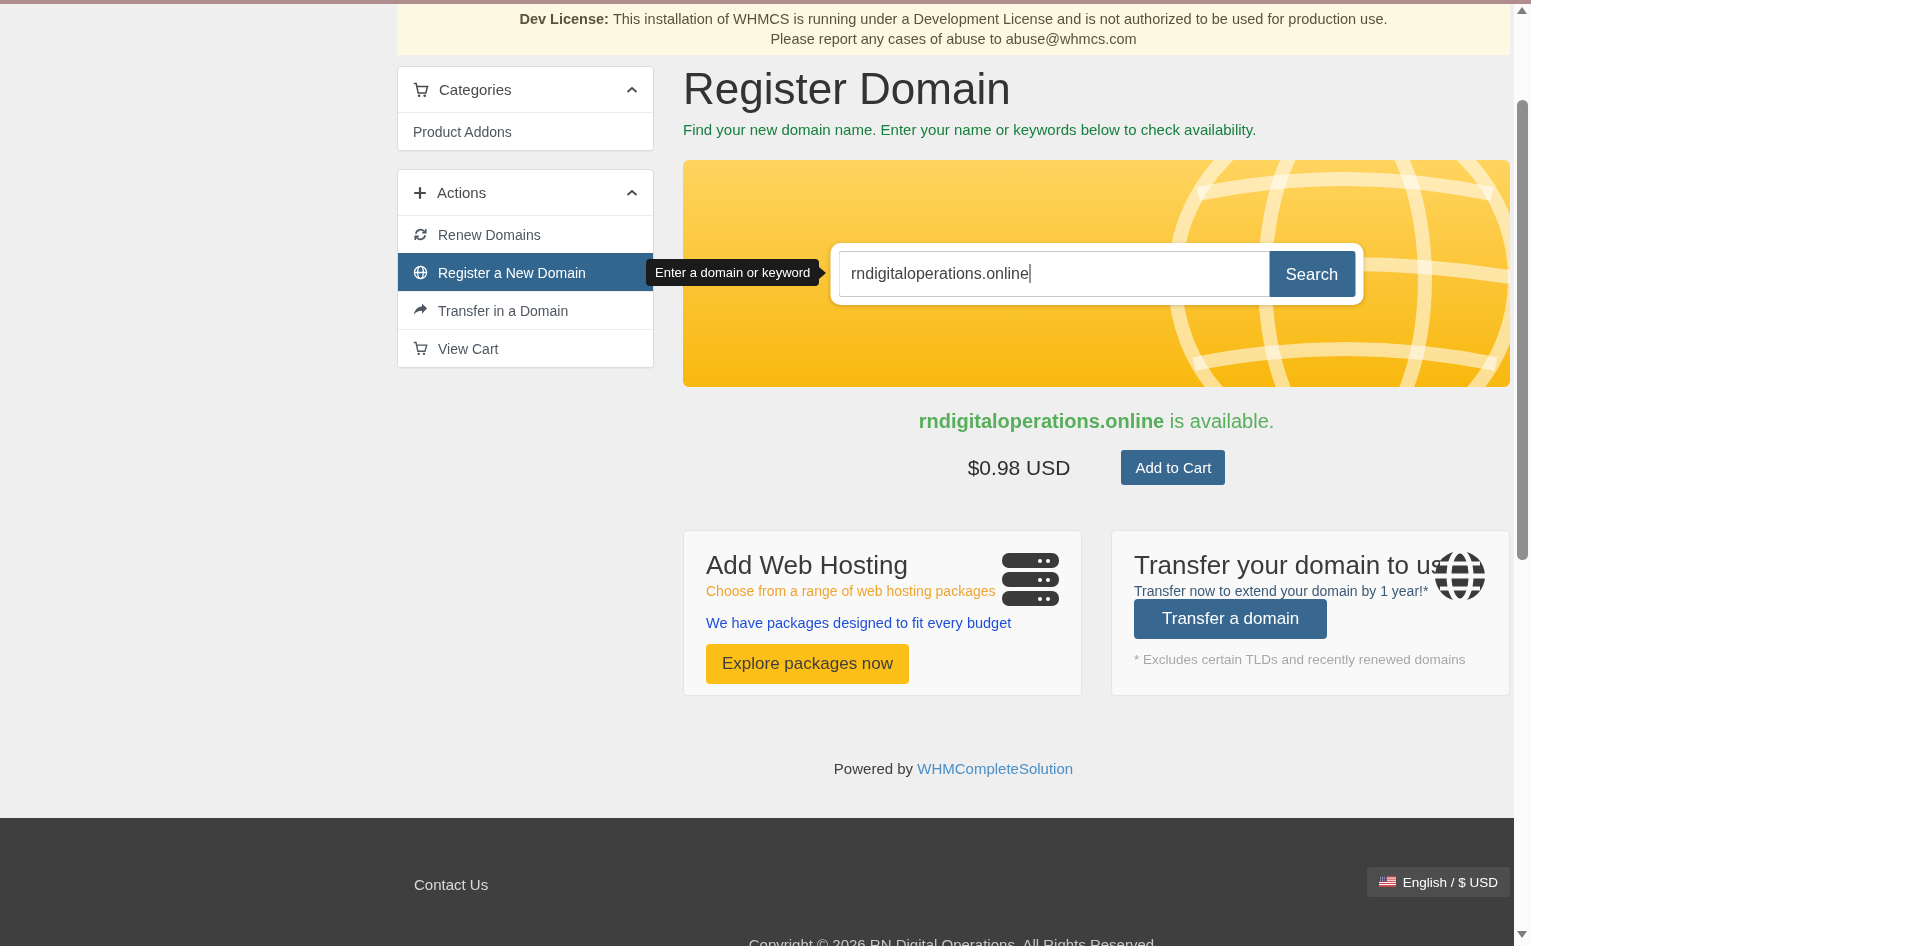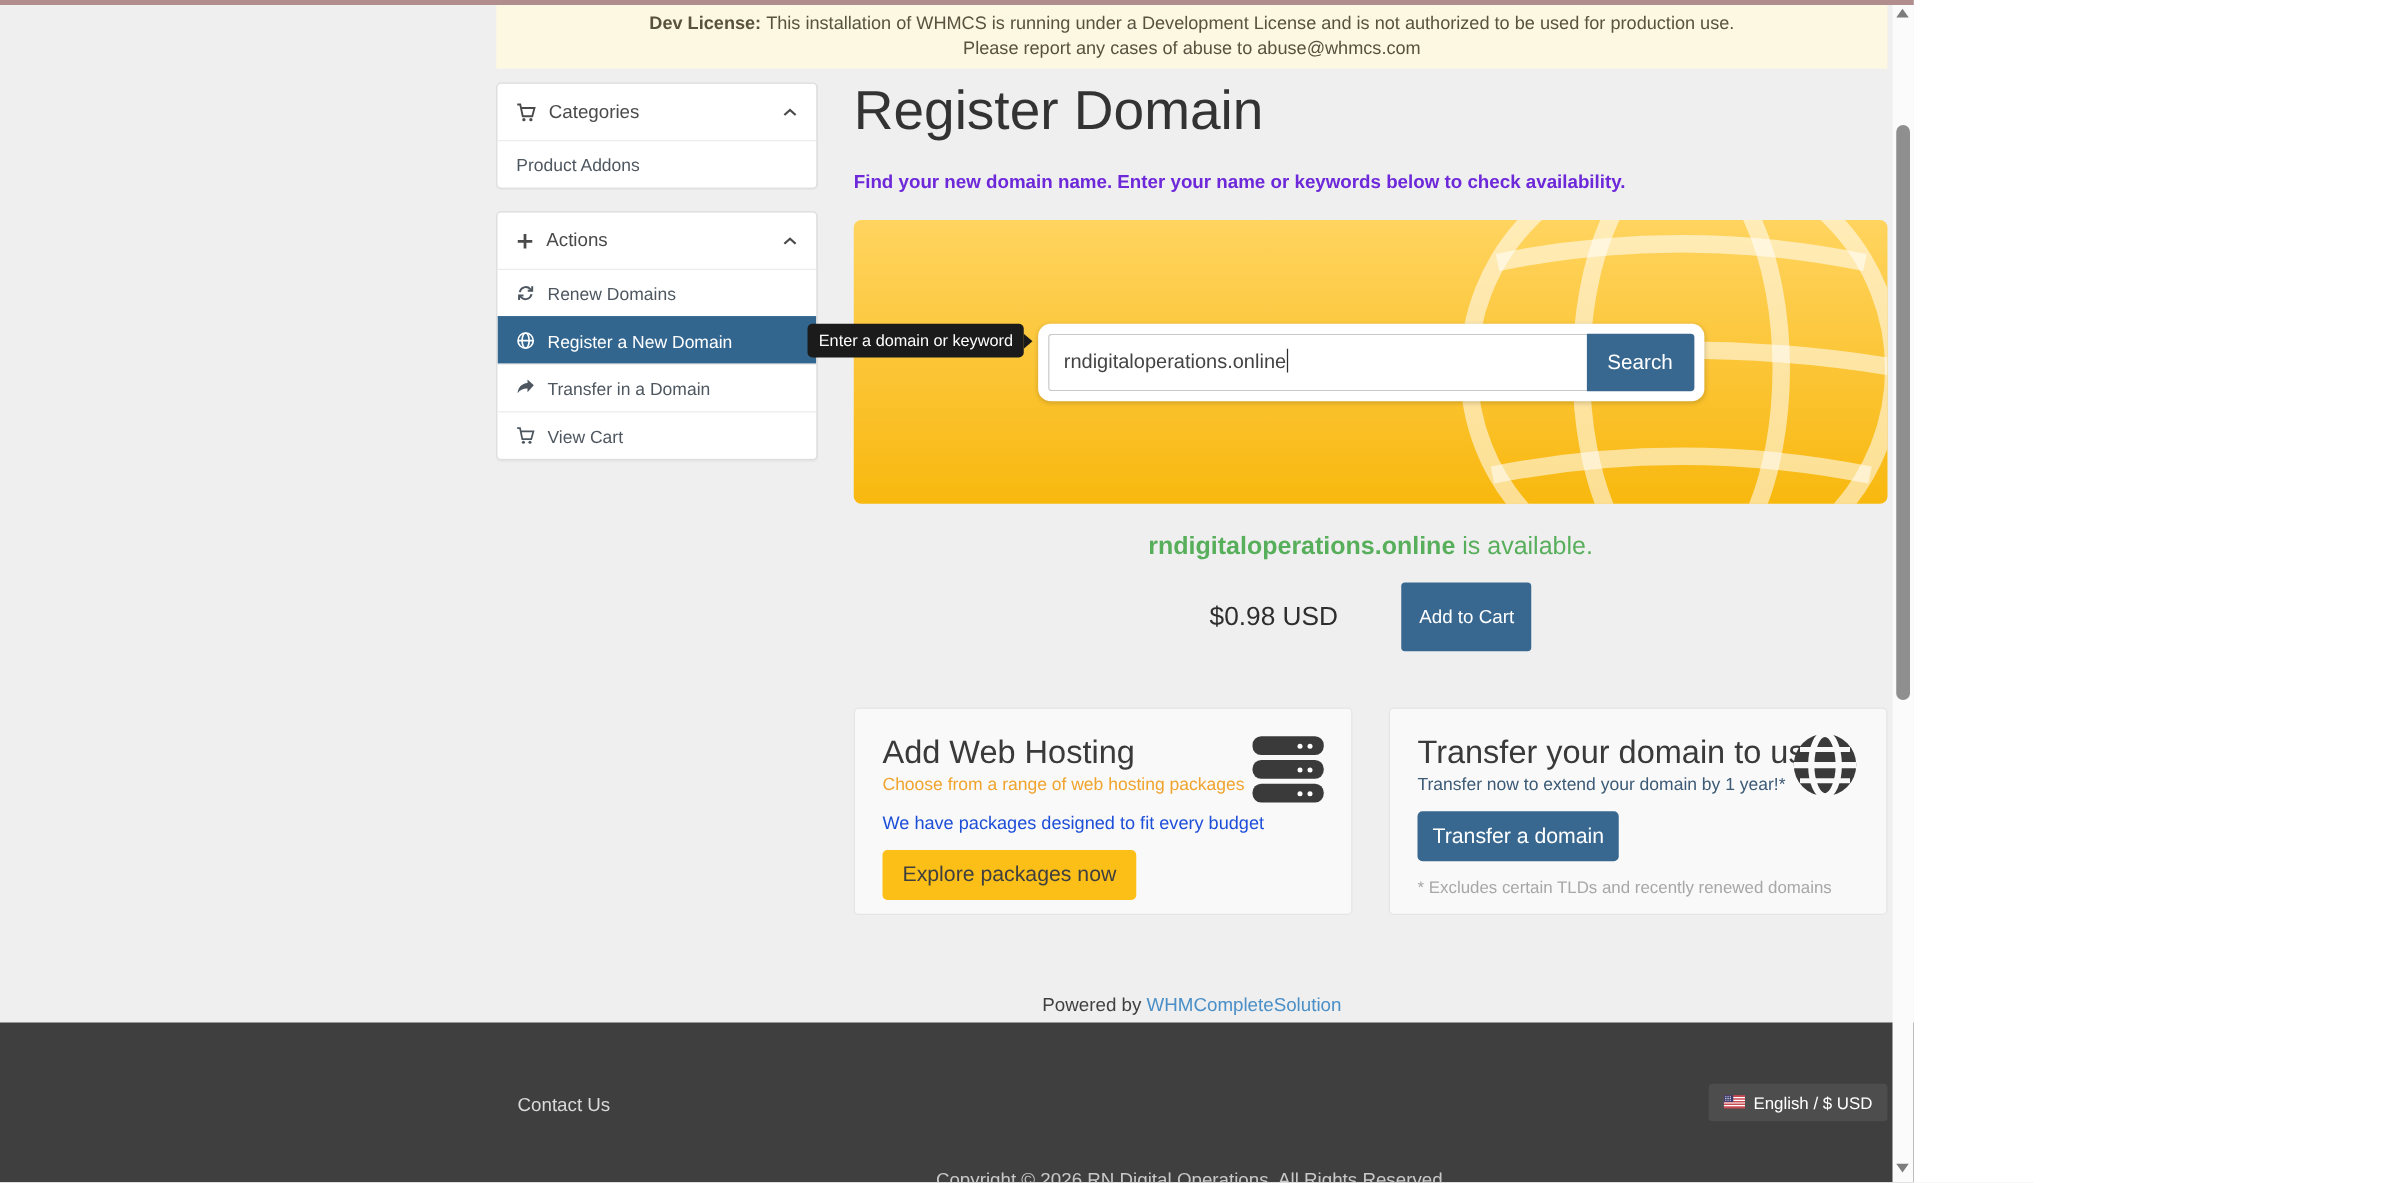--- a/index.html
+++ b/index.html
@@ -26,21 +26,21 @@
   .panel-header .chev { margin-left:auto; display:inline-flex; color:#4a4a4a; }
   .menu-item { height:38px; display:flex; align-items:center; padding:0 15px; font-size:14px; color:#4e5760;
     border-top:1px solid #ececec; cursor:pointer; background:#fff; }
   .menu-item .micon { width:15px; margin-right:10px; display:inline-flex; color:#4e5760; }
   .menu-item.active { background:#33668f; color:#fff; border-top-color:#33668f; }
   .menu-item.active .micon { color:#fff; }
 
   
   .main { position:relative; flex:1; min-width:0; }
   .page-title { font-size:44px; line-height:38px; font-weight:400; color:#333; margin-top:4px; }
-  .page-sub { font-size:15px; line-height:18px; color:#6d28d9; margin-top:29px;font-weight:bold; }
+  .page-sub { font-size:15px; line-height:18px; color:#15803d; margin-top:13px; }
 
   .domain-banner { position:relative; margin-top:21px; height:227px; border-radius:6px; overflow:hidden;
     background:linear-gradient(180deg,#ffd45f 0%, #fbc433 55%, #f8b80e 100%); }
   .globe-deco { position:absolute; right:0; top:-60px; }
 
   .search-wrap { position:absolute; left:50%; transform:translateX(-50%); top:83px; width:533px; height:62px;
     background:#fff; border-radius:10px; padding:8px; display:flex; box-shadow:0 1px 4px rgba(0,0,0,.18); }
   .fake-input { flex:1; border:1px solid #c8c8c8; border-right:none; border-radius:3px 0 0 3px; font-size:16px;
     color:#444; line-height:44px; padding-left:12px; white-space:nowrap; overflow:hidden; background:#fff; }
   .fake-input::after { content:''; display:inline-block; width:0; border-left:1px solid #2b2b2b; height:19px;
@@ -53,33 +53,33 @@
   .tooltip-arrow { width:0; height:0; border-top:6px solid transparent; border-bottom:6px solid transparent;
     border-left:7px solid #1b1b1b; }
 
   .availability { margin-top:22px; text-align:center; font-size:20px; line-height:25px; color:#57ae5b; }
   .availability b { font-weight:700; }
 
   .price-row { margin-top:16px; display:flex; justify-content:center; align-items:center; gap:13px; }
   .price { font-size:21px; color:#2e2e2e; }
   .btn-blue { background:#386890; color:#fff; border:none; border-radius:3px; cursor:pointer;
     font-family:"Liberation Sans",sans-serif; }
-  .add-cart-btn { font-size:15px; padding:19px 14px;margin-left:38px; }
+  .add-cart-btn { font-size:15px; padding:9px 14px;margin-left:38px; }
 
   .cards { margin-top:45px; display:flex; gap:29px; }
   .card { position:relative; flex:1; height:166px; background:#f9f9f9; border:1px solid #e5e5e5; border-radius:4px;
     padding:19px 22px; }
   .card h3 { font-size:26px; line-height:30px; font-weight:400; color:#3a3a3a; }
   .card .card-sub { font-size:14px; margin-top:3px; }
   .hosting-sub { color:#f0a42e; }
   .transfer-sub { color:#3c5a76; font-size:13.5px; }
   .card-body-text { font-size:14.5px; color:#1d4ed8; margin-top:16px; }
   .explore-btn { margin-top:13px; background:#fcbf17; color:#3f3f3f; border:none; border-radius:4px;
     font-size:17px; padding:10px 16px; cursor:pointer; font-family:"Liberation Sans",sans-serif; }
-  .transfer-btn { margin-top:14px; font-size:17px; padding:10px 12px; border-radius:4px; }
+  .transfer-btn { font-size:17px; padding:10px 28px; border-radius:4px; }
   .footnote { font-size:13.5px; color:#a7a7a7; margin-top:13px; }
 
   .server-icon { position:absolute; top:22px; right:22px; }
   .server-bar { width:57px; height:15px; background:#3a3a3a; border-radius:7px; margin-bottom:4px;
     position:relative; }
   .server-bar i, .server-bar em { position:absolute; top:5.5px; width:4px; height:4px; border-radius:50%; background:#fff; }
   .server-bar i { right:9px; } .server-bar em { right:17px; }
   .globe-icon-big { position:absolute; top:18px; right:22px; }
 
   .powered { text-align:center; margin-top:64px; font-size:15px; color:#3f3f3f; }

